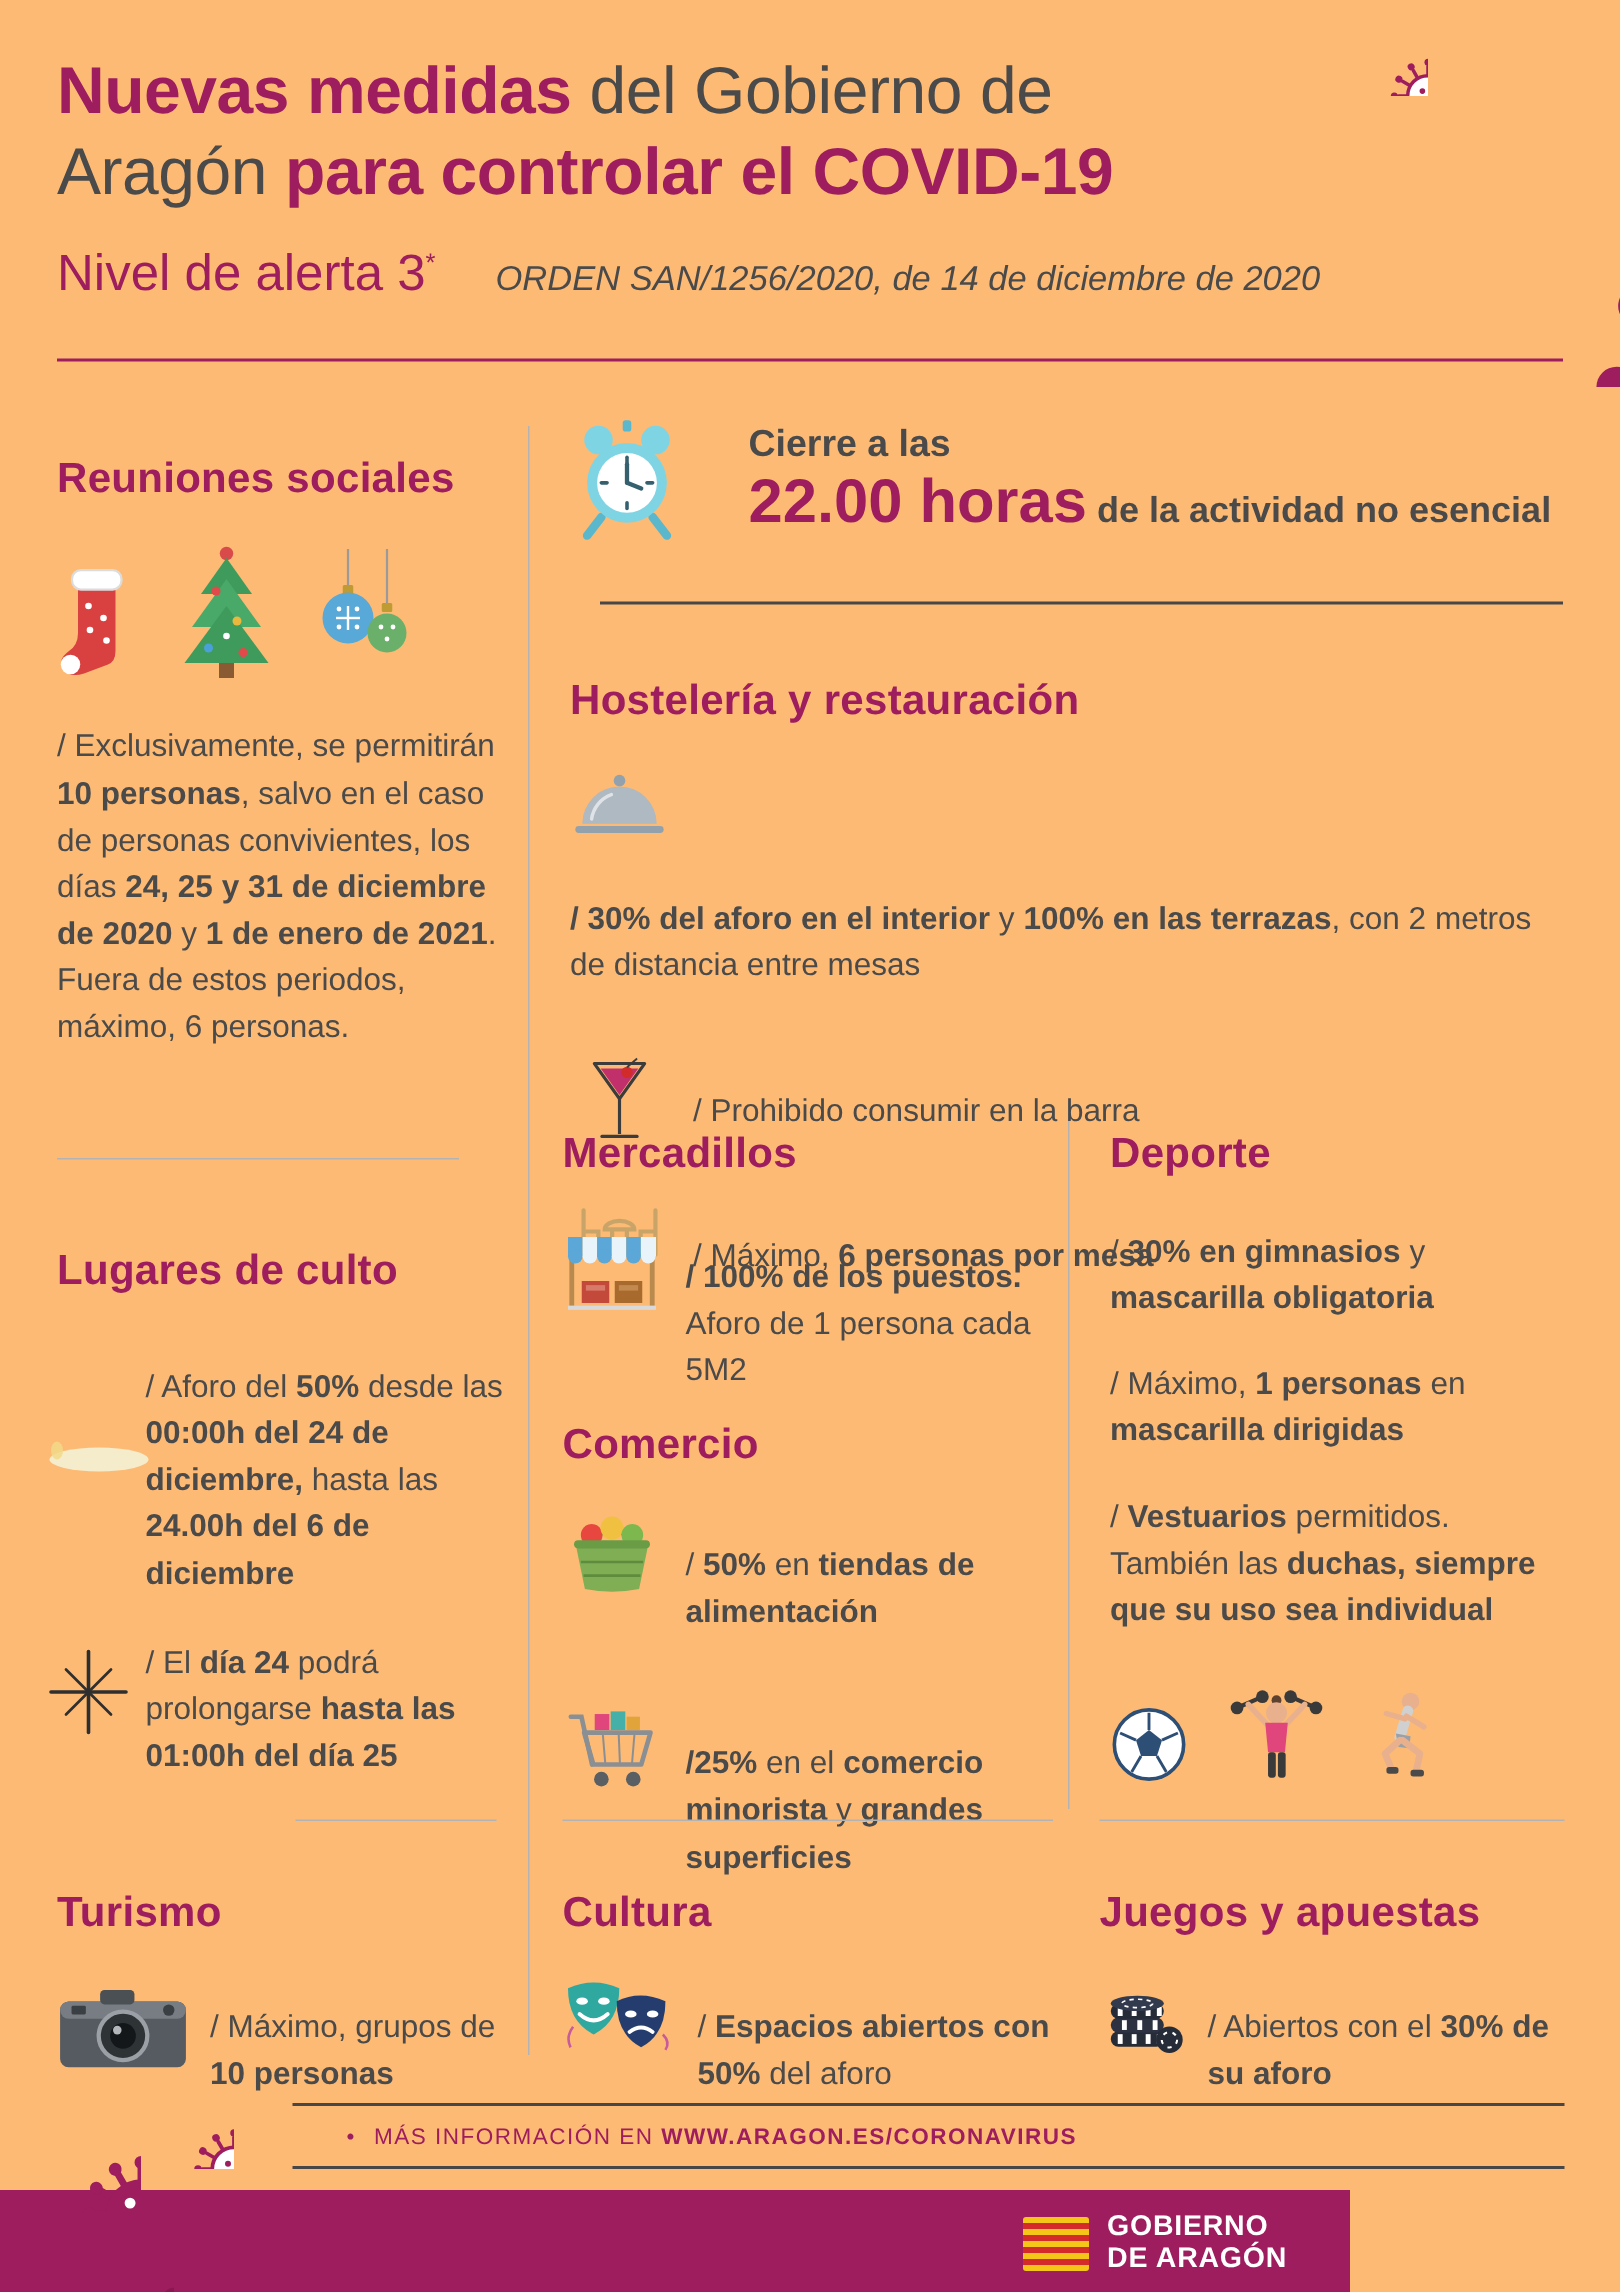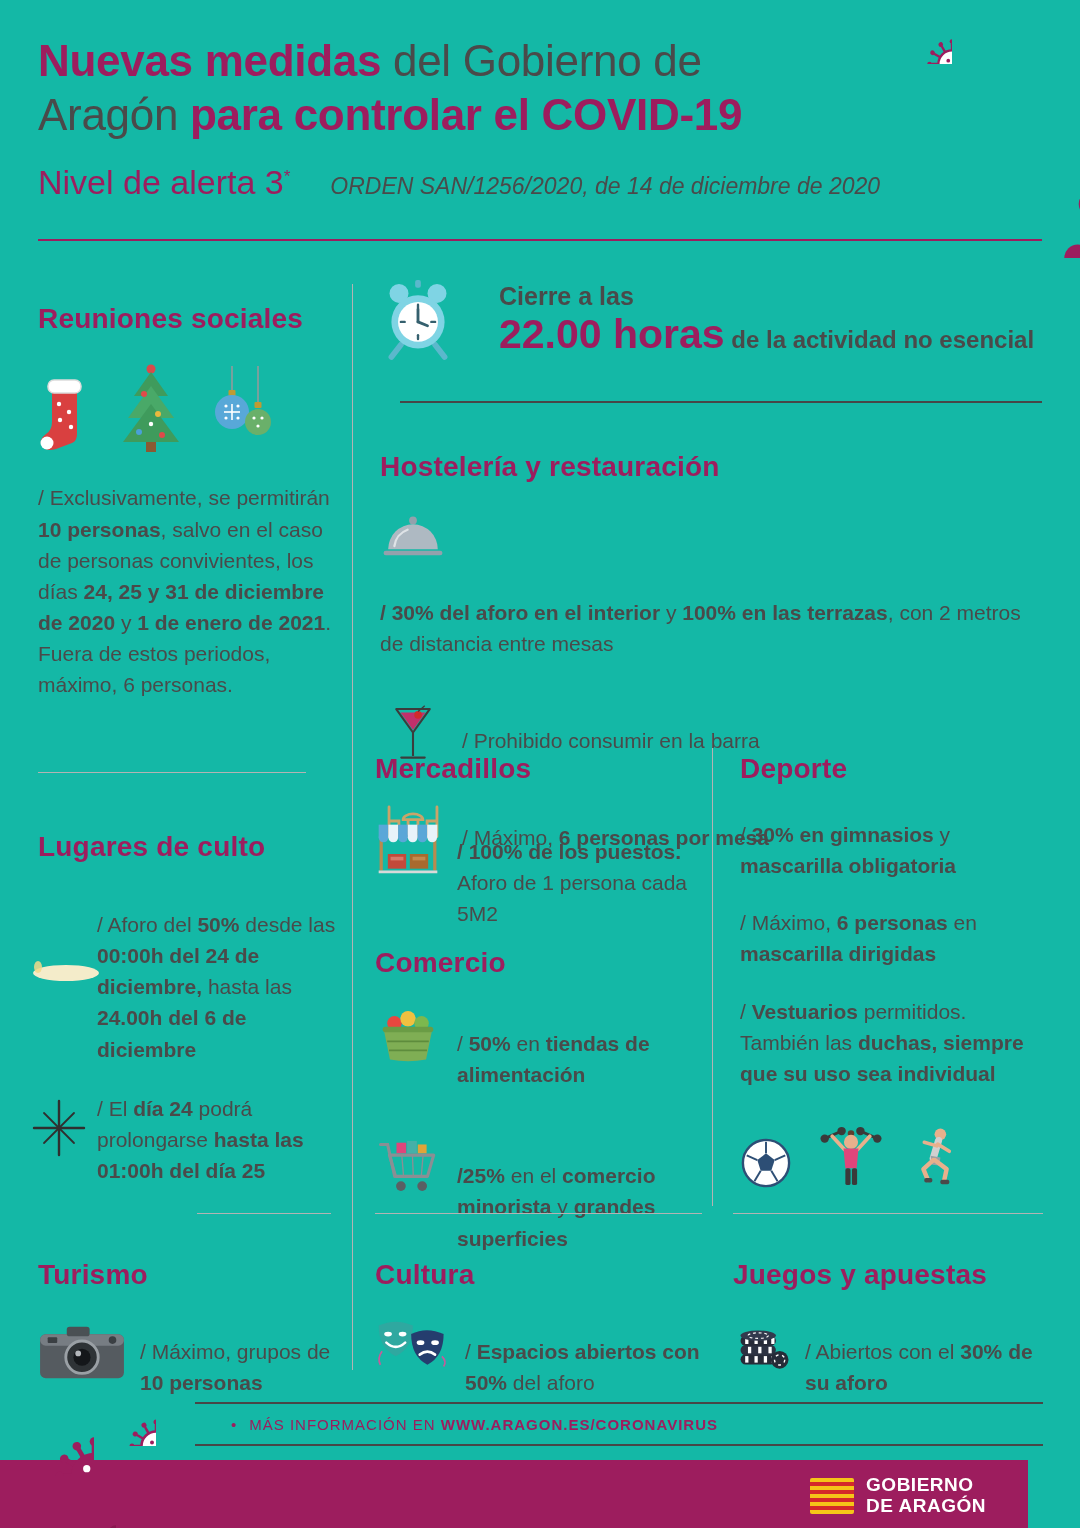--- a/index.html
+++ b/index.html
@@ -1,17 +1,17 @@
 <!DOCTYPE html>
 <html style="--accent: #9d1d5e; --text: #4a4a4a; --divider: #b3b3b3; --band: #9d1d5e; --clock: #7fd4e4;"><head>
 <meta charset="utf-8">
 <style>
   :root { --accent:#9d1d5e; --text:#4a4a4a; --divider:#b3b3b3; --band:#9d1d5e; --clock:#7fd4e4; }
   html,body{margin:0;padding:0;background:#ffffff;}
-  .page{position:relative;width:1080px;height:1528px;background:#14b8a6;overflow:hidden;
+  .page{position:relative;width:1080px;height:1528px;background:#fdba74;overflow:hidden;
         font-family:"Liberation Sans",sans-serif;color:var(--text,#4a4a4a);}
   .b{font-weight:700;}
   .accent{color:var(--accent,#9d1d5e);}
   .sec-h{font-size:28px;font-weight:700;color:var(--accent,#9d1d5e);letter-spacing:.2px;}
   .txt{font-size:21px;line-height:1.48;color:var(--text,#4a4a4a);}
   .hrz{position:absolute;height:1px;background:var(--divider,#b3b3b3);}
   .ico svg{display:block;}
 
   
   .hdr{position:absolute;left:38px;top:34px;width:850px;}
@@ -85,21 +85,21 @@
   .sec-jue{position:absolute;left:733px;top:1236px;width:312px;}
   .bottom-row{display:flex;gap:16px;margin-top:24px;align-items:flex-start;}
   .bottom-row .ico{flex:none;margin-top:2px;}
 
   
   .info-bar{position:absolute;left:195px;top:1402px;width:848px;height:44px;box-sizing:border-box;
             border-top:2px solid #474747;border-bottom:2px solid #474747;
             display:flex;align-items:center;padding-left:36px;}
   .info-txt{color:var(--accent);font-size:15px;letter-spacing:1px;}
   .info-txt .bullet{margin-right:12px;}
-  .band{position:absolute;left:0;top:1460px;width:1028px;height:68px;background:var(--band);}
+  .band{position:absolute;left:0;top:1460px;width:900px;height:68px;background:var(--band);}
   .logo{position:absolute;right:42px;top:15px;display:flex;gap:12px;align-items:center;}
   .logo-txt{color:#fff;font-weight:700;font-size:19px;line-height:1.1;letter-spacing:.5px;}
 
   
   .virus-bl-o{position:absolute;left:94px;top:1384px;width:62px;height:62px;color:var(--accent);}
   .virus-bl-1{position:absolute;left:12px;top:1394px;width:82px;height:82px;color:var(--accent);}
   .virus-bl-2{position:absolute;left:-34px;top:1446px;width:150px;height:150px;color:#8a1750;}
 </style>
 </head>
 <body>
@@ -441,21 +441,21 @@
             <circle cx="51" cy="53" r="5.5" fill="#5a5f63"></circle>
         </svg>
       </span>
       <p class="txt"><span class="b">/25%</span><span> en el </span><span class="b">comercio minorista</span><span> y </span><span class="b">grandes superficies</span></p>
     </div>
   </section>
 
   <section class="sec-dep">
     <h2 class="sec-h">Deporte</h2>
     <p class="txt d-item first"><span>/ </span><span class="b">30% en gimnasios</span><span> y </span><span class="b">mascarilla obligatoria</span></p>
-    <p class="txt d-item"><span>/ Máximo, </span><span class="b">6 personas</span><span> en </span><span class="b">mascarilla dirigidas</span></p>
+    <p class="txt d-item"><span>/ Máximo, </span><span class="b">1 personas</span><span> en </span><span class="b">mascarilla dirigidas</span></p>
     <p class="txt d-item"><span>/ </span><span class="b">Vestuarios</span><span> permitidos. También las </span><span class="b">duchas, siempre que su uso sea individual</span></p>
     <div class="sports-row">
       <span class="ico">
         <svg viewBox="0 0 54 54" width="52" height="52">
           <circle cx="27" cy="27" r="24" fill="#fff" stroke="#2d4e75" stroke-width="2.5"></circle>
           <polygon points="27,17 36,24 32.5,35 21.5,35 18,24" fill="#2d4e75"></polygon>
           <g stroke="#2d4e75" stroke-width="2">
             <line x1="27" y1="17" x2="27" y2="5"></line>
               <line x1="36" y1="24" x2="47" y2="19"></line>
             <line x1="32.5" y1="35" x2="39" y2="46"></line>

